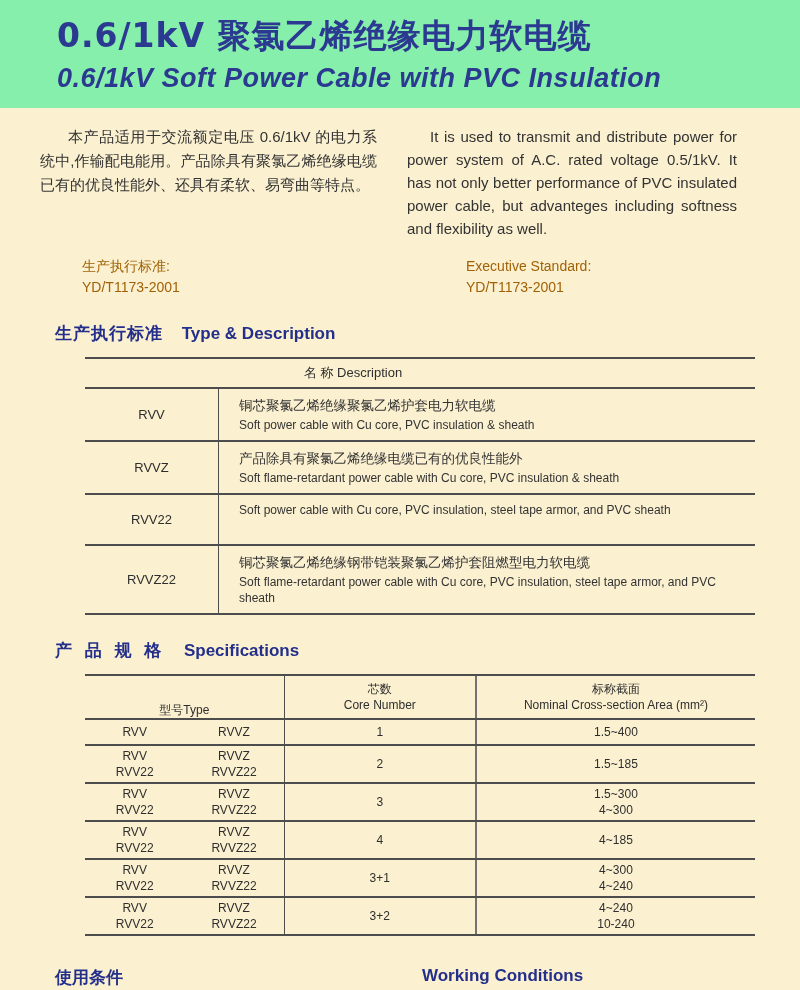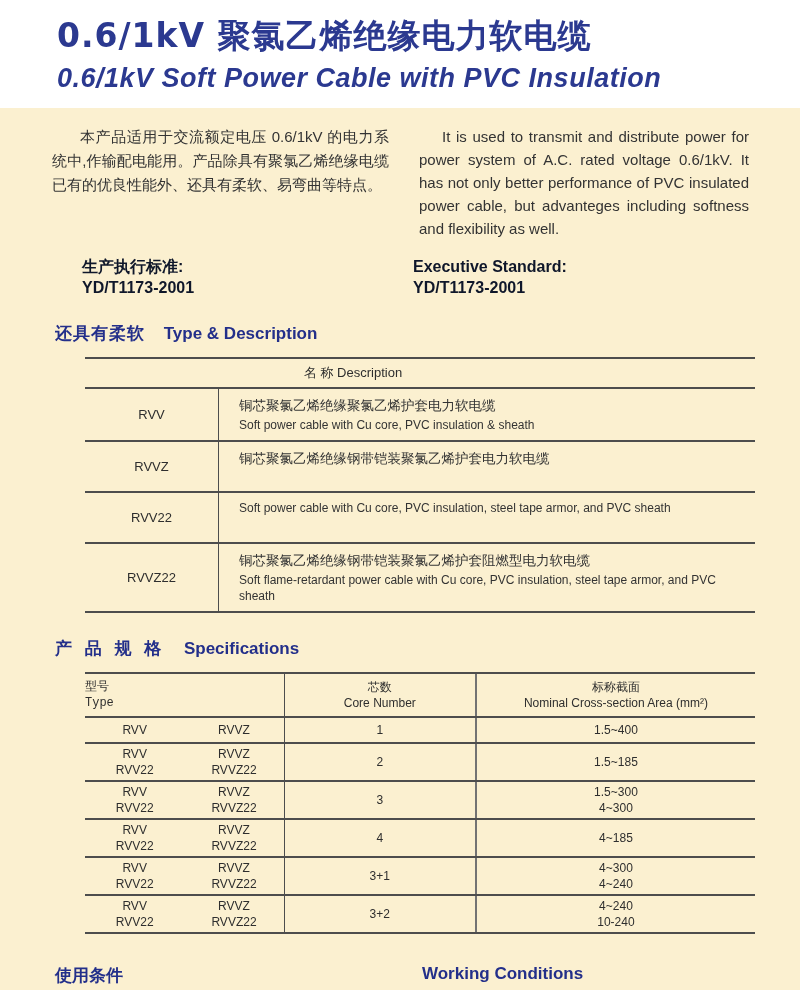--- a/index.html
+++ b/index.html
@@ -8,21 +8,21 @@
     position:relative;
     width:800px; height:990px;
     background:#fbf0d0;
     font-family:"Liberation Sans", sans-serif;
     color:#2e2e2e;
     overflow:hidden;
     margin:0 auto;
   }
   
   .title-band {
-    background:#ffffff;
+    background:#86efac;
     height:108px;
     padding:17px 0 0 57px;
   }
   .title-zh {
     color:#2b3990;
     font-size:33px;
     font-weight:bold;
     letter-spacing:1px;
     line-height:38px;
     font-family:"DejaVu Sans", sans-serif;
@@ -41,27 +41,27 @@
     display:flex;
     padding-top:17px;
   }
   .intro {
     font-size:15px;
     line-height:24px;
     color:#333333;
     text-indent:28px;
     text-align:justify;
   }
-  .intro.zh { width:337px; margin-left:52px; }
+  .intro.zh { width:337px; margin-left:40px; }
   .intro.en { width:330px; margin-left:30px; text-indent:23px; line-height:23px; }
   
   .standards-row { display:flex; margin-top:16px; }
-  .standard { line-height:21px; font-size:16px; font-weight:bold; color:#0f172a; }
+  .standard { line-height:21px; font-size:14px; font-weight:normal; color:#a16207; }
   .standard.zh { margin-left:82px; width:280px; }
-  .standard.en { margin-left:51px; }
+  .standard.en { margin-left:104px; }
   
   .section-heading {
     margin:24px 0 0 55px;
     color:#232f8a;
     font-weight:bold;
     font-size:17px;
   }
   .section-heading .zh { letter-spacing:1px; }
   .section-heading .en { margin-left:14px;margin-top:16px; }
   .section-heading.spec .zh { letter-spacing:4px; }
@@ -94,21 +94,21 @@
     border-top:2px solid #4d4d4d;
     border-bottom:2px solid #4d4d4d;
     font-size:12px;
   }
   .s-row { display:flex; }
   .s-row + .s-row { border-top:2px solid #4d4d4d; }
   .s-c1 { width:29.8%; border-right:1px solid #4d4d4d; }
   .s-c2 { width:28.7%; border-right:2px solid #737373; display:flex; align-items:center; justify-content:center; text-align:center; }
   .s-c3 { width:41.5%; display:flex; flex-direction:column; align-items:center; justify-content:center; text-align:center; }
   .s-head { height:42px; }
-  .s-head .s-c1 { display:flex; flex-direction:column; align-items:flex-start; justify-content:center;font-family:Liberation Mono, monospace; }
+  .s-head .s-c1 { display:flex; align-items:flex-end; justify-content:center; }
   .s-head div.hline { line-height:16px; }
   .s-body { min-height:34px; }
   .s-body.single { min-height:26px; }
   .type-pair {
     display:grid; grid-template-columns:1fr 1fr;
     line-height:16px;
   }
   .type-pair span { text-align:center; }
   .s-c1.cell { display:flex; flex-direction:column; justify-content:center; padding:2px 0; }
   .area-line { line-height:16px; }
@@ -129,56 +129,57 @@
 
 <div class="page">
 
   <header class="title-band">
     <div class="title-zh">0.6/1kV 聚氯乙烯绝缘电力软电缆</div>
     <div class="title-en">0.6/1kV Soft Power Cable with PVC Insulation</div>
   </header>
 
   <div class="intro-row">
     <p class="intro zh">本产品适用于交流额定电压 0.6/1kV 的电力系统中,作输配电能用。产品除具有聚氯乙烯绝缘电缆已有的优良性能外、还具有柔软、易弯曲等特点。</p>
-    <p class="intro en">It is used to transmit and distribute power for power system of A.C. rated voltage 0.6/1kV. It has not only better performance of PVC insulated power cable, but advanteges including softness and flexibility as well.</p>
+    <p class="intro en">It is used to transmit and distribute power for power system of A.C. rated voltage 0.5/1kV. It has not only better performance of PVC insulated power cable, but advanteges including softness and flexibility as well.</p>
   </div>
 
   <div class="standards-row">
     <div class="standard zh">
       <div>生产执行标准:</div>
       <div>YD/T1173-2001</div>
     </div>
     <div class="standard en">
       <div>Executive Standard:</div>
       <div>YD/T1173-2001</div>
     </div>
   </div>
 
   <h3 class="section-heading">
-    <span class="zh">还具有柔软</span>
+    <span class="zh">生产执行标准</span>
     <span class="en">Type &amp; Description</span>
   </h3>
 
   <div class="type-table">
     <div class="t-row t-head">
       <div class="t-col2">名  称  Description</div>
     </div>
 
     <div class="t-row t-body">
       <div class="t-col1">RVV</div>
       <div class="t-col2">
         <div class="desc-zh">铜芯聚氯乙烯绝缘聚氯乙烯护套电力软电缆</div>
         <div class="desc-en">Soft power cable with Cu core, PVC insulation &amp; sheath</div>
       </div>
     </div>
 
     <div class="t-row t-body">
       <div class="t-col1">RVVZ</div>
       <div class="t-col2">
-        <div class="desc-zh">铜芯聚氯乙烯绝缘钢带铠装聚氯乙烯护套电力软电缆</div>
+        <div class="desc-zh">产品除具有聚氯乙烯绝缘电缆已有的优良性能外</div>
+        <div class="desc-en">Soft flame-retardant power cable with Cu core, PVC insulation &amp; sheath</div>
       </div>
     </div>
 
     <div class="t-row t-body">
       <div class="t-col1">RVV22</div>
       <div class="t-col2">
         <div class="desc-en">Soft power cable with Cu core, PVC insulation, steel tape armor, and PVC sheath</div>
       </div>
     </div>
 

